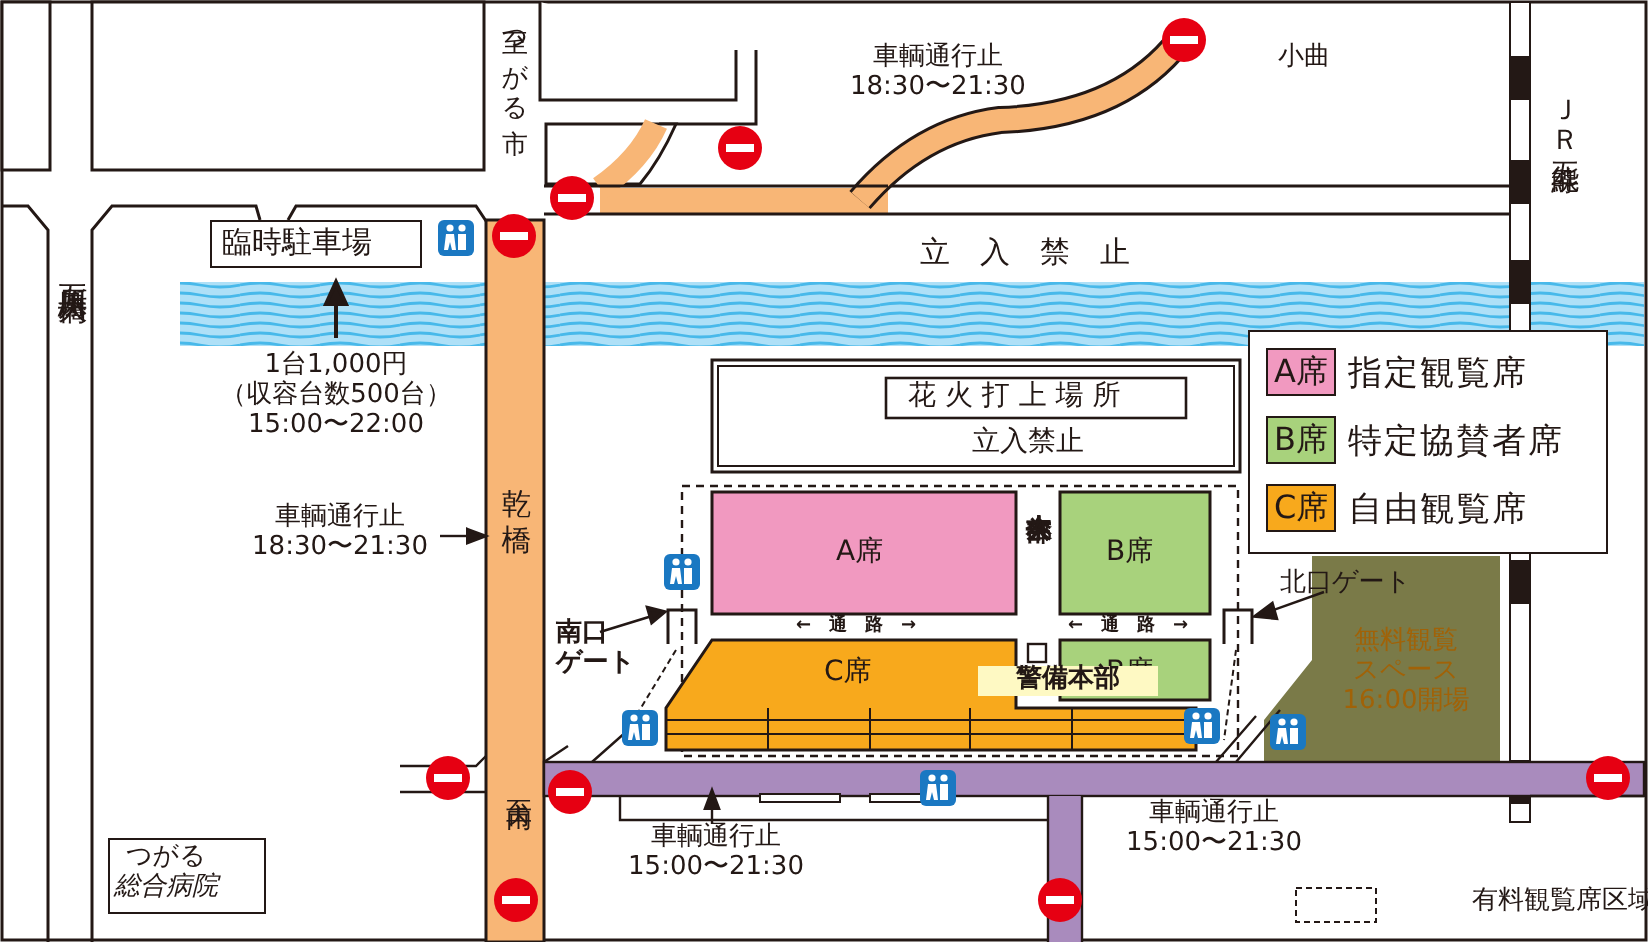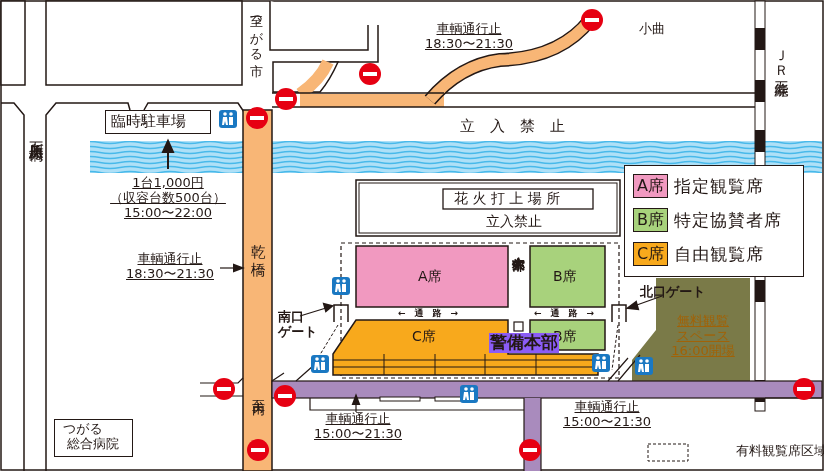--- a/index.html
+++ b/index.html
@@ -1,20 +1,20 @@
 <!DOCTYPE html>
 <html><head>
 <meta charset="utf-8">
 <style>
   html,body{margin:0;padding:0;background:#fff;}
   body{width:824px;height:471px;overflow:hidden;position:relative;font-family:"DejaVu Sans",sans-serif;color:#231815;}
   #map{position:absolute;left:0;top:0;width:824px;height:471px;}
   .lbl{position:absolute;line-height:1.15;white-space:nowrap;}
   .vert{writing-mode:vertical-rl;text-orientation:upright;letter-spacing:1px;}
-  .center{text-align:center;text-decoration:underline;}
+  .center{text-align:center;}
   .box{position:absolute;border:1.5px solid #231815;background:#fff;}
   .toilet{position:absolute;width:18px;height:18px;background:#1a78c2;border-radius:3px;}
   .toilet svg{display:block}
   .legend{position:absolute;left:624px;top:165px;width:178px;height:110px;border:1.5px solid #231815;background:#fff;}
   .lg-row{position:absolute;left:8px;height:24px;display:flex;align-items:center;}
   .lg-swatch{border:1.5px solid #231815;font-size:16px;padding:0 3px;height:22px;line-height:22px;margin-right:6px;}
   .lg-text{font-size:17px;letter-spacing:1px;}
 </style>
 </head>
 <body>
@@ -227,37 +227,37 @@
   <div>15:00〜22:00</div>
 </div>
 <div class="lbl center" style="left:120px;top:252px;width:100px;font-size:13px;">
   <div>車輌通行止</div>
   <div>18:30〜21:30</div>
 </div>
 <div class="lbl vert" style="left:249px;top:232px;font-size:15px;letter-spacing:18px;">乾橋</div>
 <div class="lbl vert" style="left:250px;top:390px;font-size:13px;">至市内</div>
 <div class="box" style="left:54px;top:419px;width:77px;height:36px;">
   <div class="lbl" style="left:8px;top:2px;font-size:13px;">つがる</div>
-  <div class="lbl" style="left:12px;top:17px;font-size:13px;">総合病院</div>
+  <div class="lbl" style="left:2px;top:17px;font-size:13px;font-style:italic;">総合病院</div>
 </div>
 <div class="lbl" style="left:454px;top:190px;font-size:14px;">花 火 打 上 場 所</div>
 <div class="lbl" style="left:486px;top:213px;font-size:14px;">立入禁止</div>
 <div class="lbl" style="left:418px;top:268px;font-size:14px;">A席</div>
 <div class="lbl" style="left:553px;top:268px;font-size:14px;">B席</div>
 <div class="lbl" style="left:553px;top:328px;font-size:14px;">B席</div>
 <div class="lbl" style="left:412px;top:328px;font-size:14px;">C席</div>
 <div class="lbl vert" style="left:510px;top:247px;font-size:13px;font-weight:bold;letter-spacing:0;">大会本部</div>
-<div class="lbl" style="left:489px;top:333px;font-size:17px;font-weight:bold;background:#8b5cf6;padding:0 1px;">警備本部</div>
+<div class="lbl" style="left:489px;top:333px;font-size:13px;font-weight:bold;background:#fef9c3;padding:0 19px;">警備本部</div>
 <div class="lbl" style="left:398px;top:308px;font-size:9px;font-weight:bold;">←　通　路　→</div>
 <div class="lbl" style="left:534px;top:308px;font-size:9px;font-weight:bold;">←　通　路　→</div>
 <div class="lbl" style="left:278px;top:310px;font-size:13px;font-weight:bold;">
   <div>南口</div>
   <div>ゲート</div>
 </div>
-<div class="lbl" style="left:640px;top:285px;font-size:13px;font-weight:bold;">北口ゲート</div>
+<div class="lbl" style="left:640px;top:285px;font-size:13px;font-weight:normal;">北口ゲート</div>
 <div class="lbl center" style="left:662px;top:314px;width:82px;font-size:13px;color:#a16207;">
   <div>無料観覧</div>
   <div>スペース</div>
   <div>16:00開場</div>
 </div>
 <div class="lbl center" style="left:308px;top:412px;width:100px;font-size:13px;">
   <div>車輌通行止</div>
   <div>15:00〜21:30</div>
 </div>
 <div class="lbl center" style="left:557px;top:400px;width:100px;font-size:13px;">

